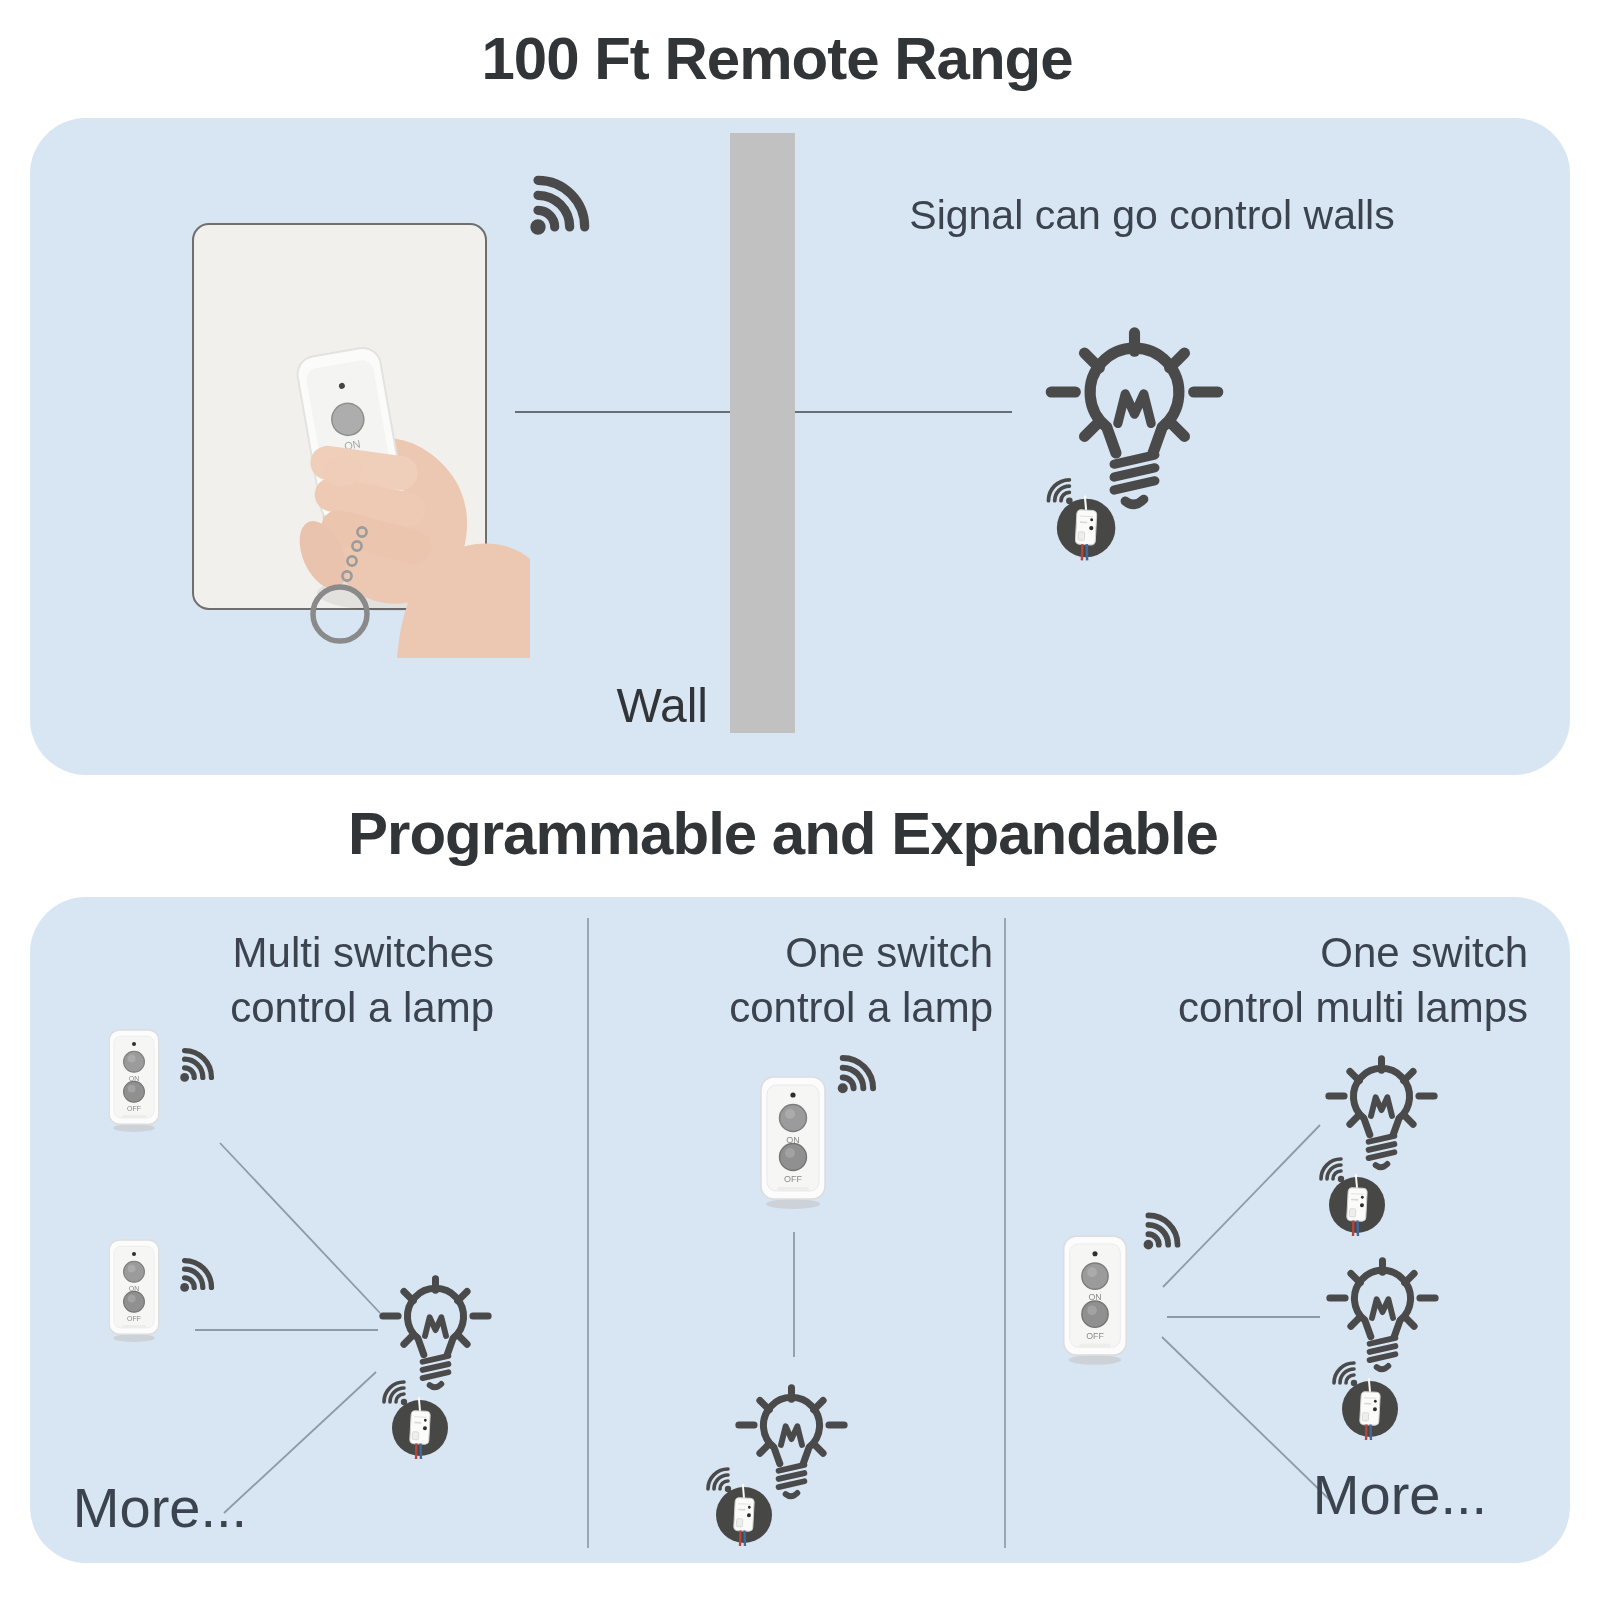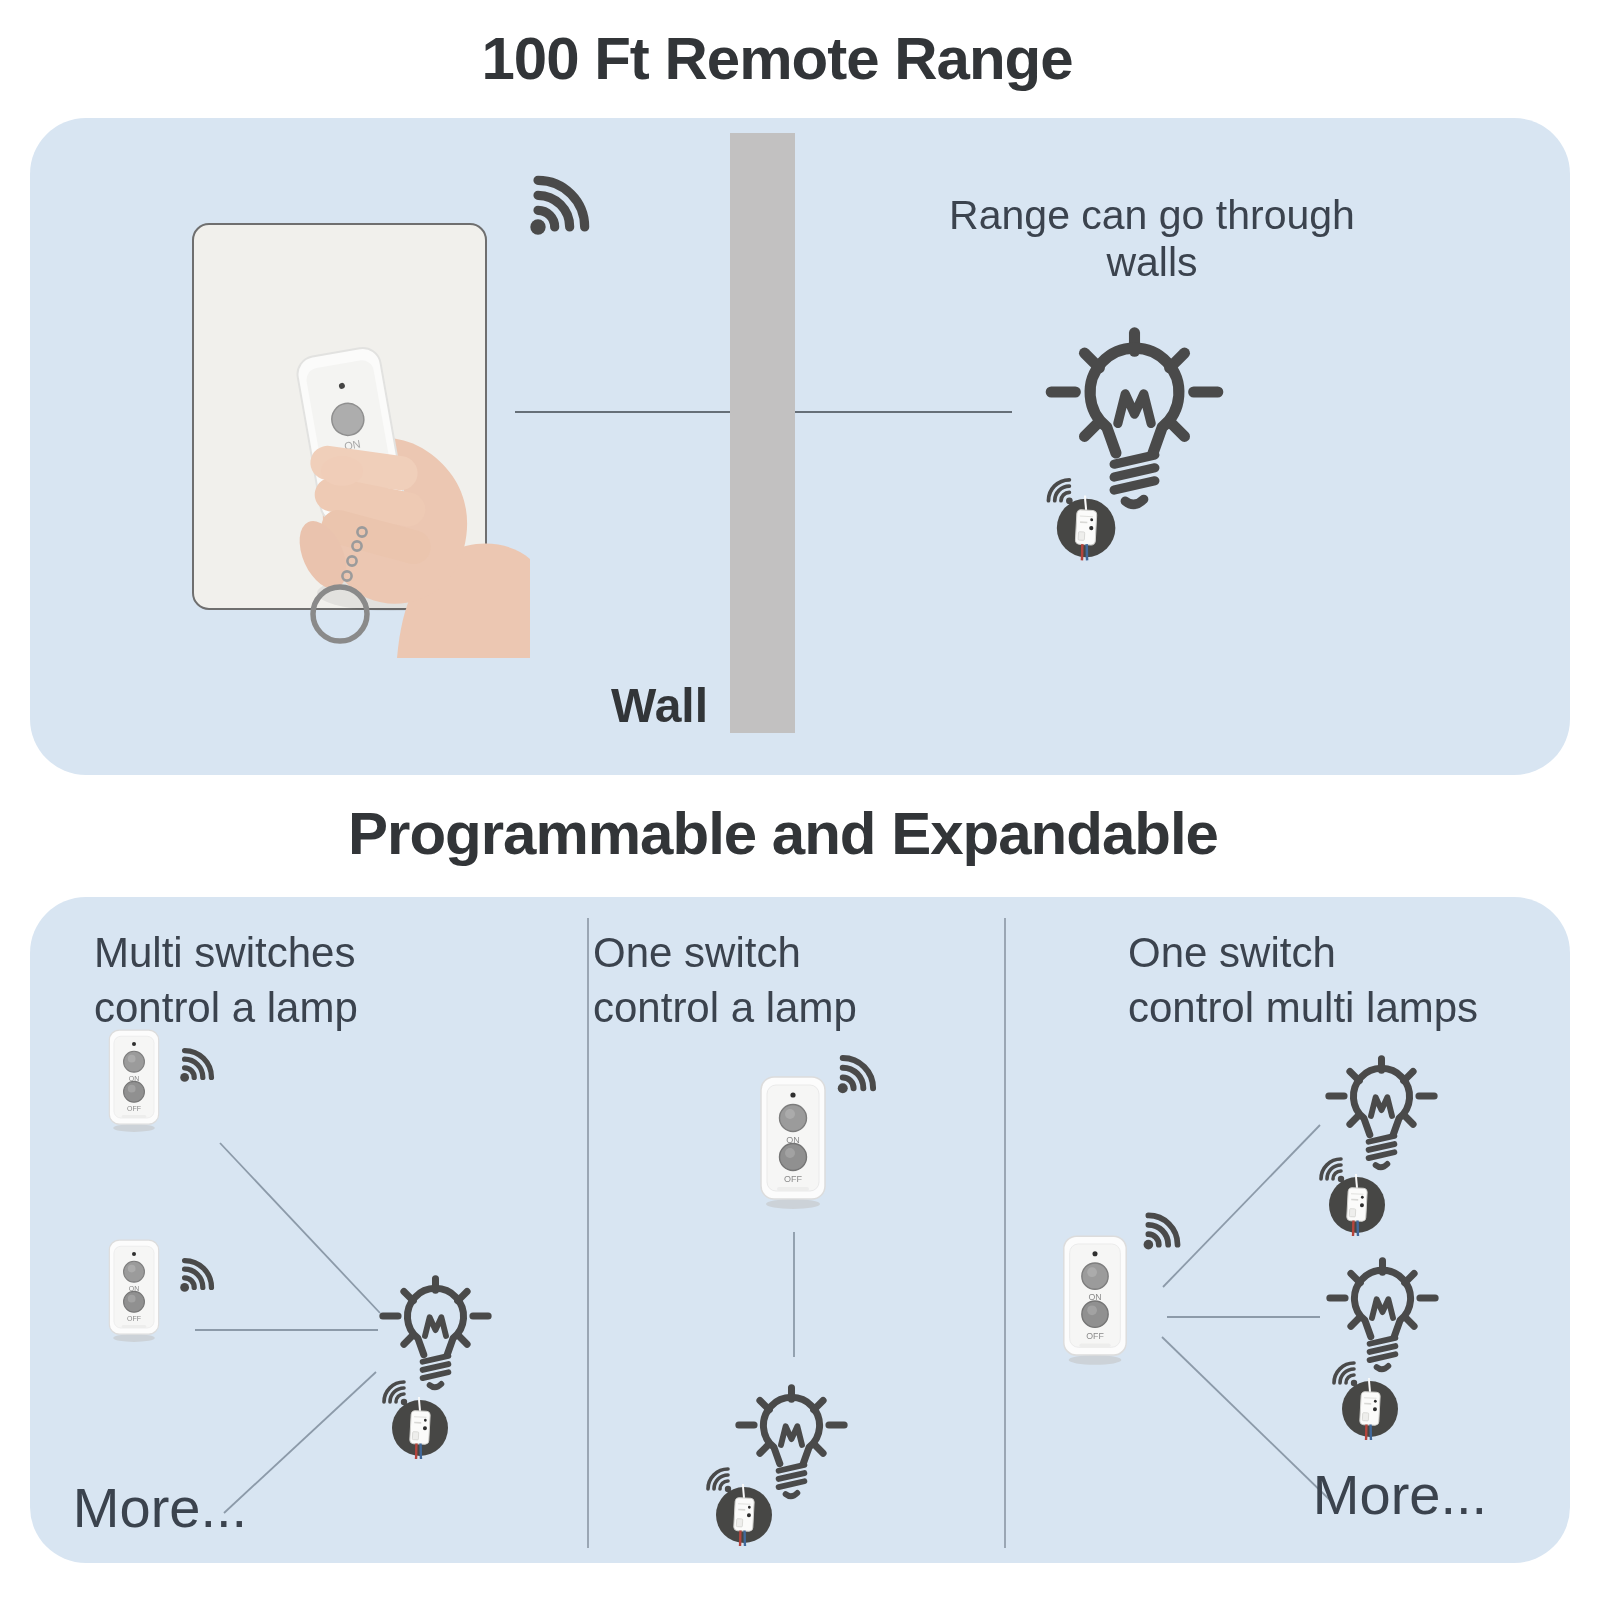--- a/index.html
+++ b/index.html
@@ -12,30 +12,30 @@
   .abs{position:absolute;}
   .panel{
     position:absolute;background:var(--panel-bg);border-radius:56px;
   }
   .big-title{
     position:absolute;width:1600px;text-align:center;
     font-size:60px;font-weight:800;letter-spacing:-1px;
     color:var(--title-color);
   }
   .col-header{
-    position:absolute;width:400px;text-align:left;
+    position:absolute;width:400px;text-align:right;
     font-size:42px;line-height:55px;color:var(--header-color);
   }
   .signal-text{
     position:absolute;left:902px;top:192px;width:500px;text-align:center;
     font-size:41px;color:var(--header-color);
   }
   .wall-label{
     position:absolute;left:540px;top:678px;width:168px;text-align:right;
-    font-size:48px;font-weight:700;color:var(--title-color);
+    font-size:48px;font-weight:400;color:var(--title-color);
   }
   .more-text{
     position:absolute;width:200px;text-align:center;
     font-size:56px;color:var(--header-color);
   }
   .wall-bar{
     position:absolute;left:730px;top:133px;width:65px;height:600px;
     background:var(--wall-color);
   }
   .divider{
@@ -167,21 +167,21 @@
   <circle cx="148" cy="391" r="27" fill="none" stroke="#8a8a8a" stroke-width="5.5"></circle>
 </svg>
 
 <svg class="icon layer2" style="left:523px;top:162px" width="80" height="80">
   <use href="#i-wifi"></use>
 </svg>
 
 <div class="wall-bar layer2 abs"></div>
 <div class="wall-label layer2">Wall</div>
 
-<div class="signal-text layer2">Range can go through walls</div>
+<div class="signal-text layer2">Signal can go control walls</div>
 
 <svg class="icon layer2" style="left:1042px;top:327px" width="185" height="204">
   <use href="#i-bulb"></use>
 </svg>
 <svg class="icon layer2" style="left:1038px;top:465px" width="92" height="107">
   <use href="#i-receiver"></use>
 </svg>
 
 <div class="big-title" style="top:799px;left:-17px">Programmable and Expandable</div>
 

